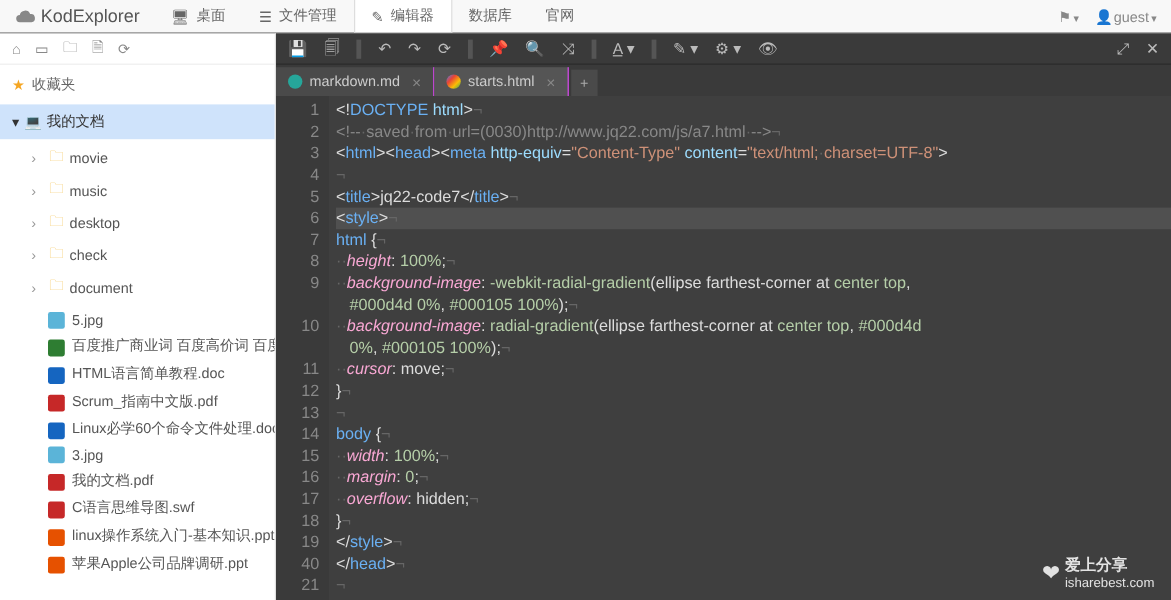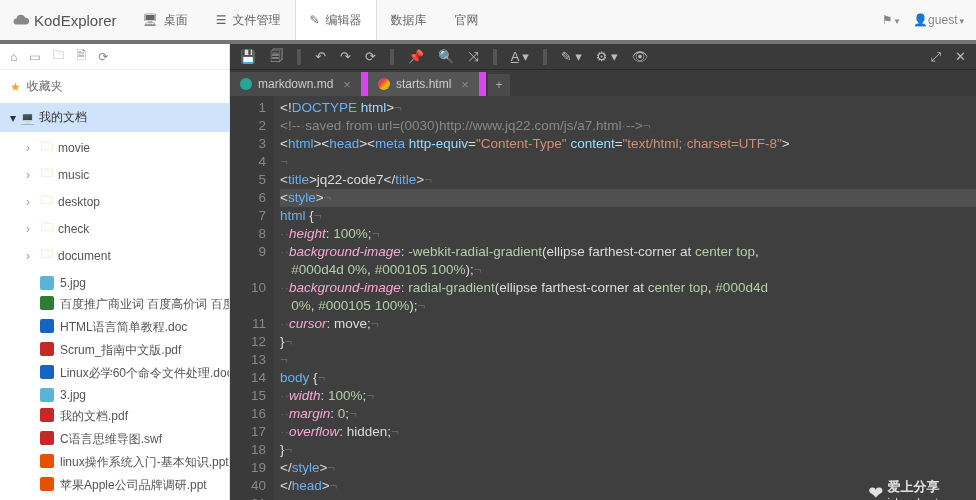--- a/index.html
+++ b/index.html
@@ -1,45 +1,45 @@
 <!DOCTYPE html>
 <html><head>
 <meta charset="utf-8">
 <style>
 *{margin:0;padding:0;box-sizing:border-box;font-family:Arial,"Microsoft YaHei",sans-serif}
 body{width:976px;height:500px;overflow:hidden;background:#fff;font-size:12px}
-.topbar{height:44px;background:#f8f8f8;border-bottom:4px solid #737373;display:flex;align-items:center}
+.topbar{height:28px;background:#f8f8f8;border-bottom:1px solid #737373;display:flex;align-items:center}
 .logo{display:flex;align-items:center;padding:0 12px;font-size:15px;color:#555}
 .logo svg{margin-right:4px}
 .menubar{display:flex;height:100%}
 .menuitem{display:flex;align-items:center;padding:0 14px;color:#666;cursor:pointer;gap:6px}
 .menuitem.active{background:#fff;border-left:1px solid #ddd;border-right:1px solid #ddd}
 .topright{margin-left:auto;display:flex;align-items:center;gap:14px;padding-right:12px;color:#888}
 .caret{font-size:9px;margin-left:2px}
 .main{display:flex;height:calc(100% - 28px)}
 .sidebar{width:230px;border-right:1px solid #e0e0e0;background:#fff;overflow:hidden}
 .sb-tools{height:26px;border-bottom:1px solid #eee;display:flex;align-items:center;gap:12px;padding:0 10px;color:#888}
 .sb-tools span{cursor:pointer}
 .fav{display:flex;align-items:center;gap:6px;padding:8px 10px;color:#666}
 .star{color:#f5a623}
 .mydocs{display:flex;align-items:center;gap:4px;padding:6px 10px;background:#cfe3fb;color:#333}
 .tree{padding:2px 0}
 .treenode{display:flex;align-items:center;gap:5px;padding:3px 6px 3px 26px;color:#555;cursor:pointer;white-space:nowrap;overflow:hidden}
 .treenode .exp{color:#999;width:10px;display:inline-block}
 .treenode .fo{color:#f5c864}
-.filenode{display:flex;align-items:flex-start;gap:6px;padding:3px 6px 3px 40px;color:#555;cursor:pointer;white-space:nowrap;overflow:hidden;text-overflow:ellipsis}
+.filenode{display:flex;align-items:flex-end;gap:6px;padding:3px 6px 3px 40px;color:#555;cursor:pointer;white-space:nowrap;overflow:hidden;text-overflow:ellipsis}
 .fico{width:14px;height:14px;flex-shrink:0;display:inline-flex;align-items:center;justify-content:center;font-size:9px;color:#fff;border-radius:2px}
 .fi-img{background:#5bb4d8}.fi-xls{background:#2e7d32}.fi-pdf{background:#c62828}.fi-doc{background:#1565c0}.fi-ppt{background:#e65100}.fi-swf{background:#c62828}.fi-md{background:#26a69a;border-radius:50%}.fi-html{background:linear-gradient(135deg,#4285f4,#ea4335,#fbbc05,#34a853);border-radius:50%}
 .editor{flex:1;display:flex;flex-direction:column;background:#3a3a3a}
 .etoolbar{height:26px;background:#3a3a3a;display:flex;align-items:center;padding:0 8px;gap:10px;color:#bbb;border-bottom:1px solid #2a2a2a}
 .etoolbar span{cursor:pointer;font-size:13px;padding:1px 2px}
 .tsep{width:1px;height:16px;background:#555;margin:0 2px}
 .eright{margin-left:auto;display:flex;gap:10px}
 .etabs{height:26px;background:#3a3a3a;display:flex;align-items:flex-end}
-.etab{height:24px;display:flex;align-items:center;gap:6px;padding:0 10px;background:#4a4a4a;color:#ccc;font-size:12px;border-right:7px solid #d946ef;cursor:pointer}
+.etab{height:24px;display:flex;align-items:center;gap:6px;padding:0 10px;background:#4a4a4a;color:#ccc;font-size:12px;border-right:1px solid #d946ef;cursor:pointer}
 .etab.active{background:#555}
 .etab .tico{width:12px;height:12px;border-radius:50%}
 .etab .close{color:#888;font-size:13px;margin-left:4px}
 .addtab{width:22px;height:22px;display:flex;align-items:center;justify-content:center;color:#aaa;background:#4a4a4a;margin-left:2px;cursor:pointer}
 .code{flex:1;display:flex;background:#3f3f3f;font-family:Consolas,Monaco,monospace;font-size:13.5px;overflow:hidden;position:relative}
 .gutter{width:44px;background:#3a3a3a;text-align:right;padding:3px 8px 0 0;color:#888;line-height:18px}
 .gutter div{height:18px}
 .lines{flex:1;padding:3px 0 0 6px;line-height:18px;color:#dcdcdc;white-space:pre}
 .lines div{height:18px}
 .cur{background:#505050}

